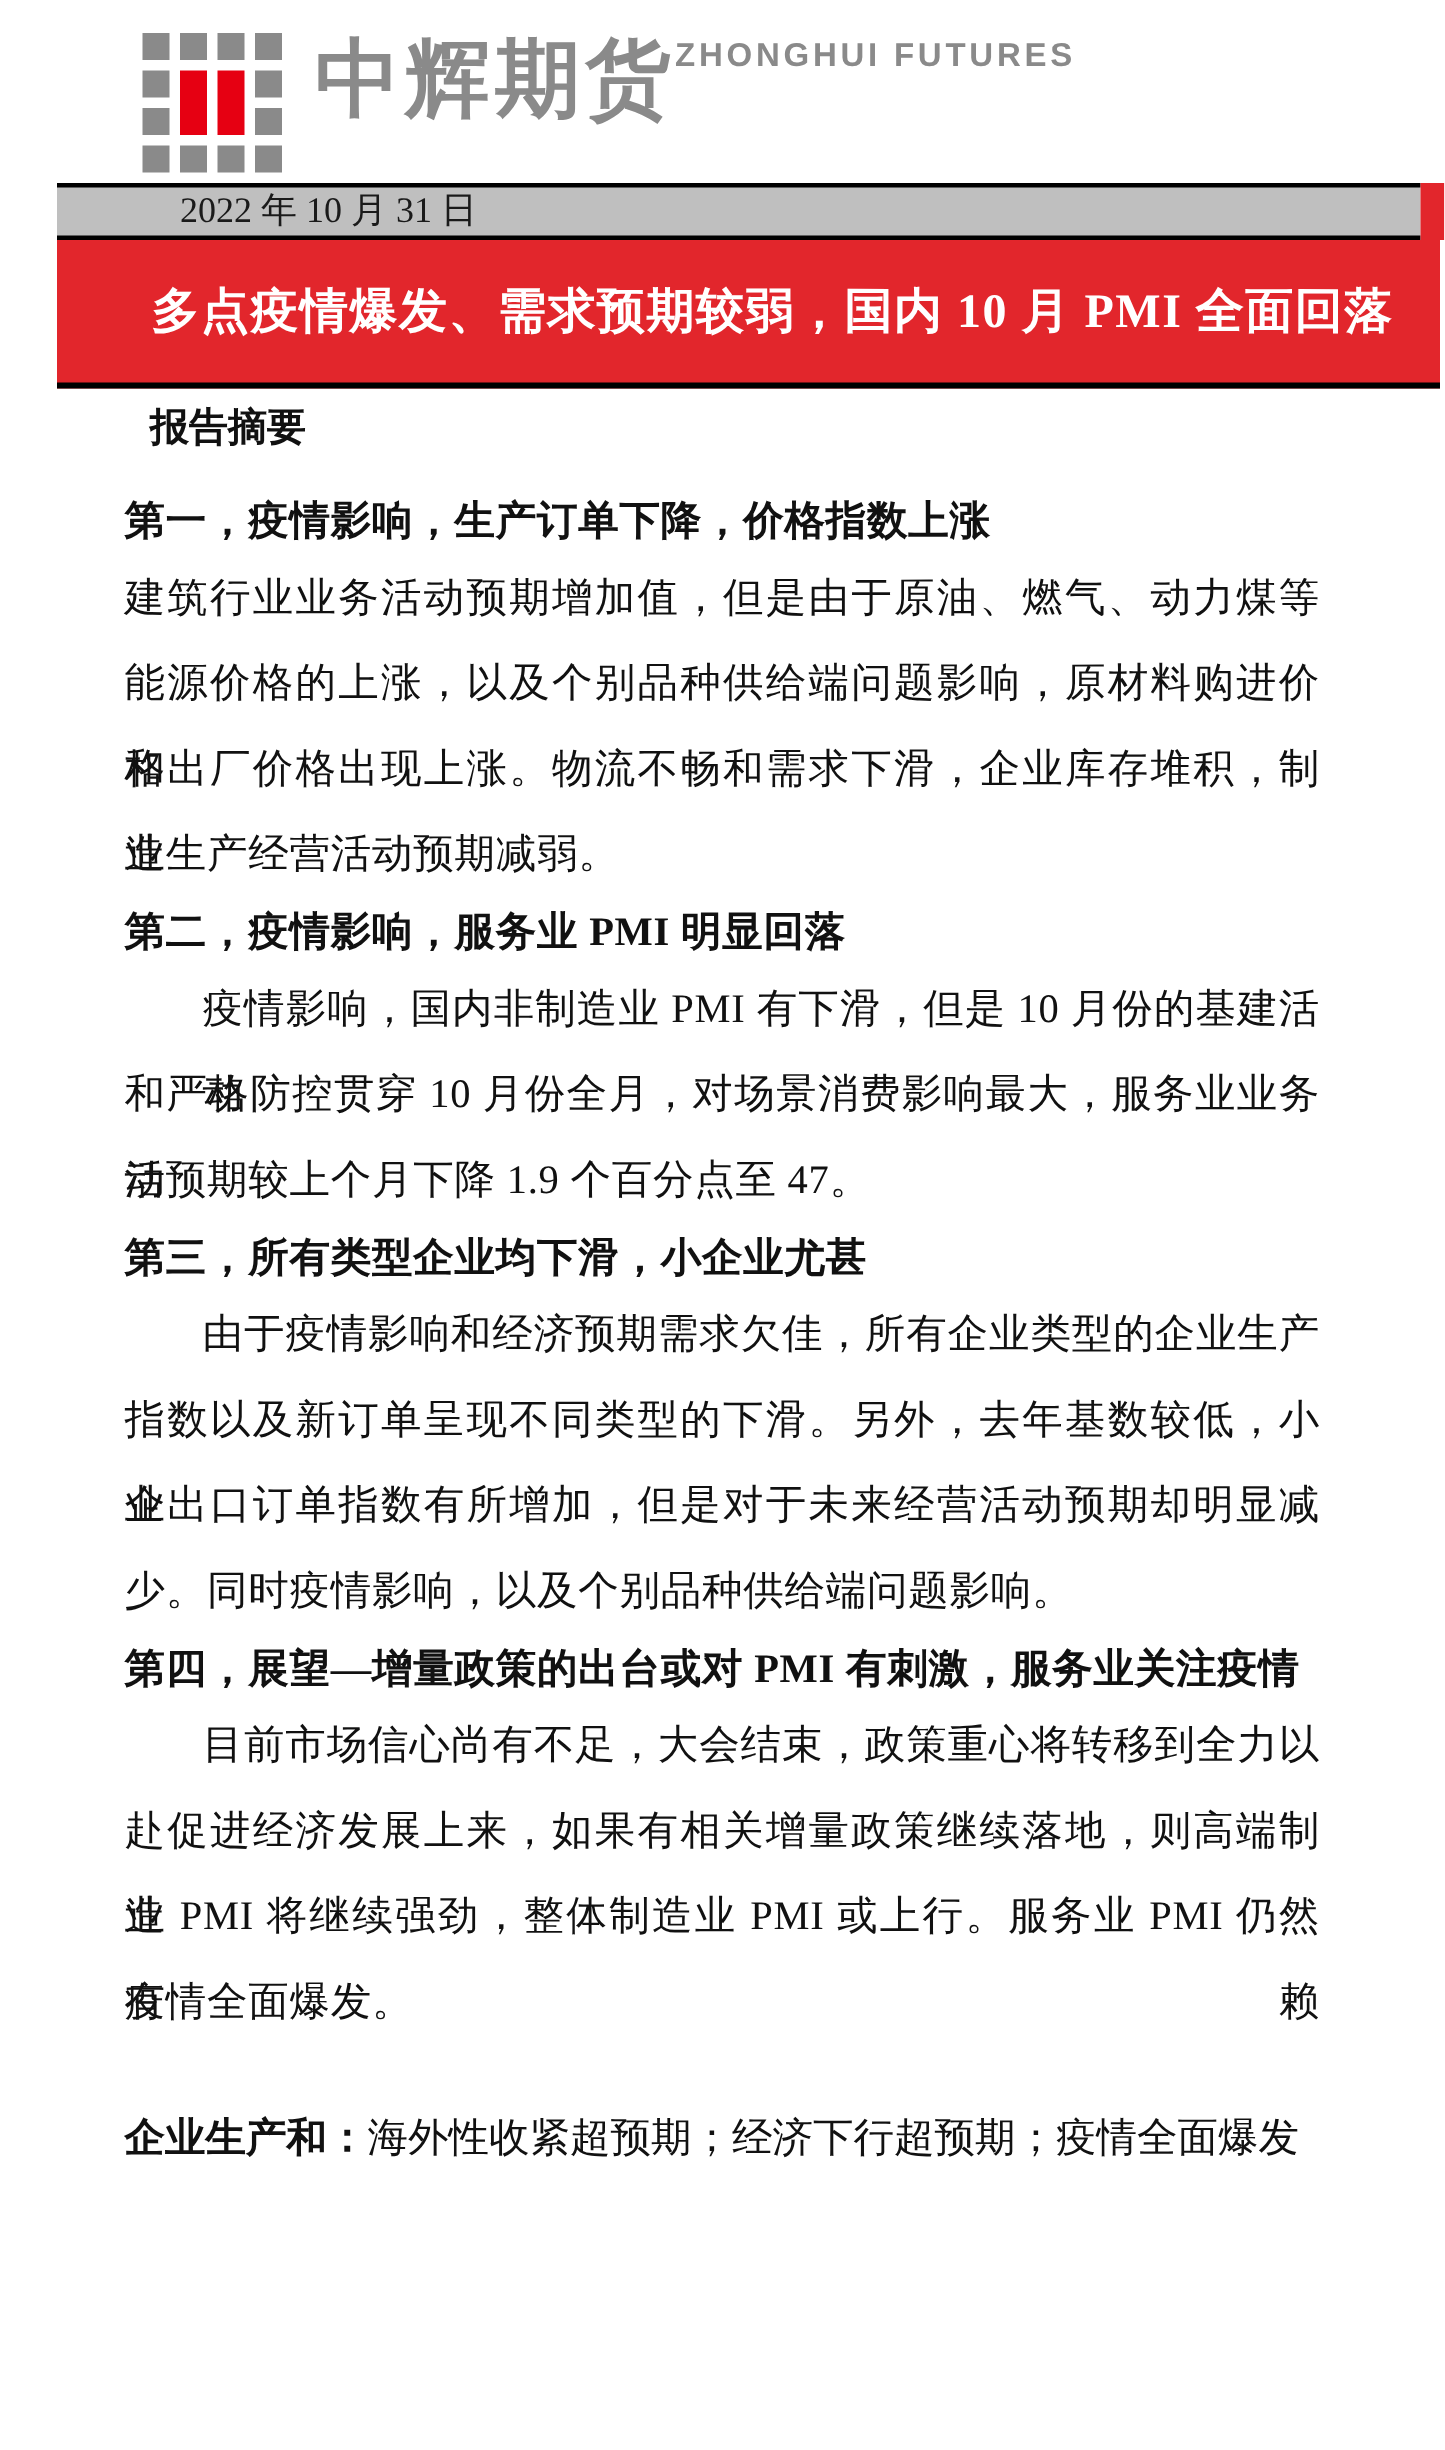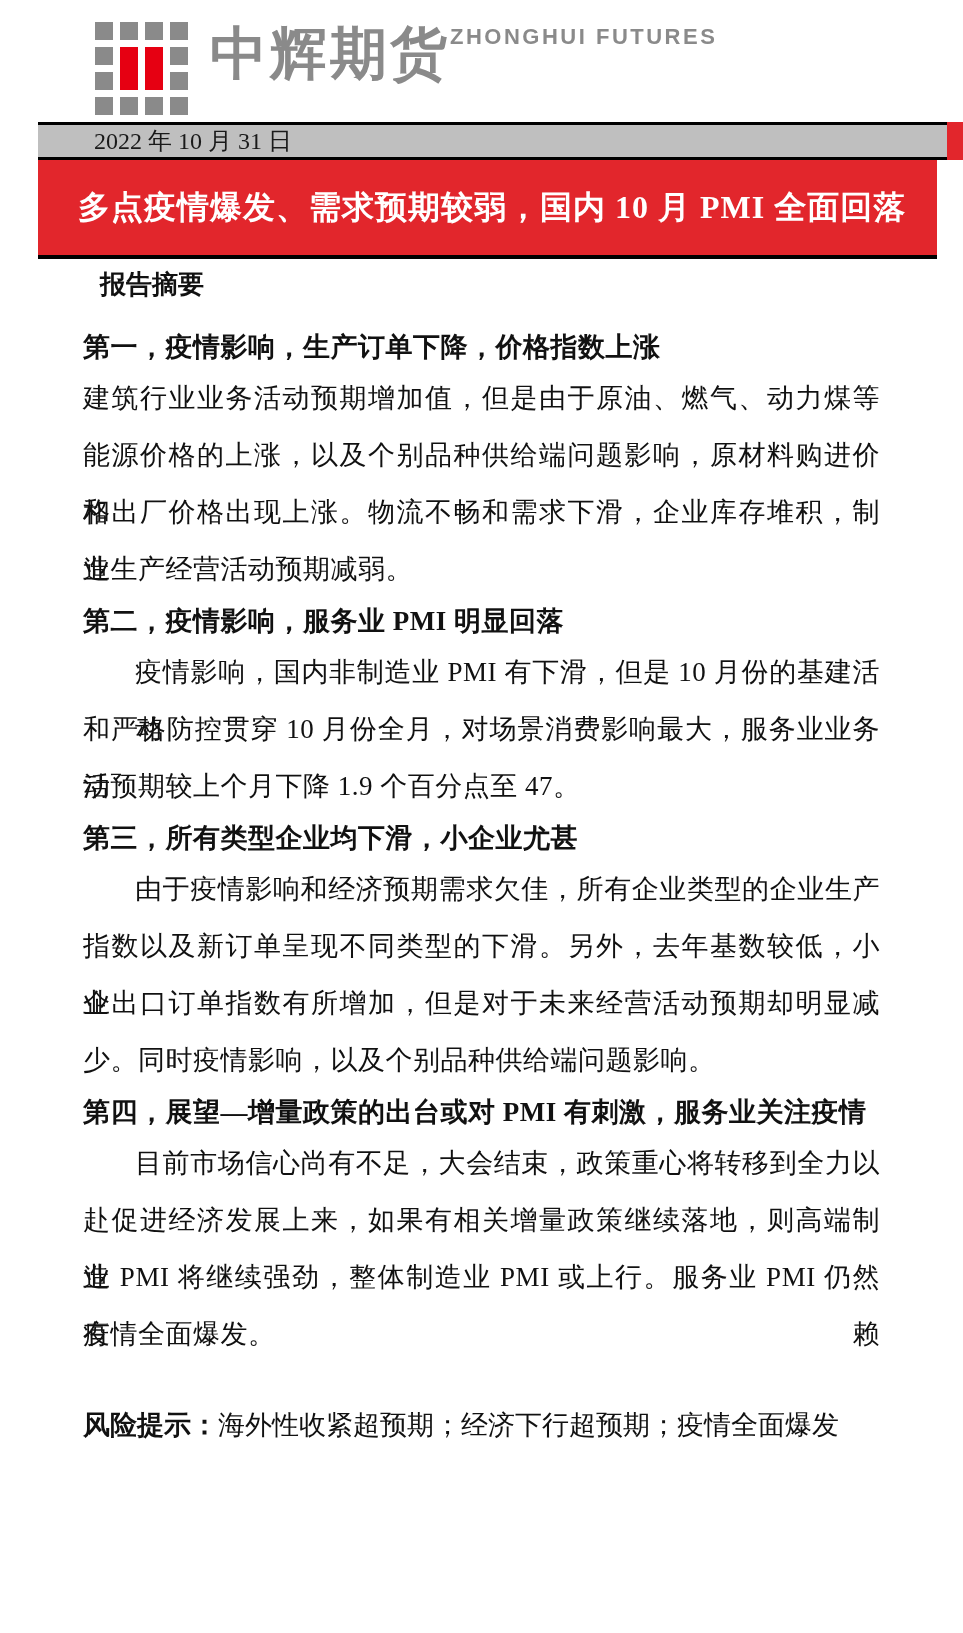--- a/index.html
+++ b/index.html
@@ -50,39 +50,39 @@
 
   
   .date-bar{
     position:relative;
     margin:4px 16px 0 38px;      
     height:32px;
     background:#bfbfbf;
     border-top:3px solid #000;
     border-bottom:3px solid #000;
     line-height:32px;
-    padding-left:56px;
+    padding-left:82px;
     font-size:24px;
     color:#1a1a1a;
   }
   .date-corner{
     position:absolute;
     right:-16px;top:-3px;bottom:-3px;width:16px;
     background:#e2262c;
   }
 
   
   .banner{
     margin-left:38px;
     width:859px;                  
     height:95px;
     background:#e2262c;
     border-bottom:4px solid #000;
     display:flex;align-items:center;
-    padding-left:40px;
+    padding-left:63px;
     color:#ffffff;
     font-size:32px;font-weight:bold;letter-spacing:1px;
     white-space:nowrap;
   }
 
   
   .summary{
     margin:9px 0 0 100px;
     font-size:26px;font-weight:bold;line-height:34px;
   }
@@ -175,16 +175,16 @@
 
     <div class="sec-head">第四，展望—增量政策的出台或对 PMI 有刺激，服务业关注疫情</div>
     <div class="line fill indent">目前市场信心尚有不足，大会结束，政策重心将转移到全力以</div>
     <div class="line fill">赴促进经济发展上来，如果有相关增量政策继续落地，则高端制造</div>
     <div class="line fill">业 PMI 将继续强劲，整体制造业 PMI 或上行。服务业 PMI 仍然有赖</div>
     <div class="line">疫情全面爆发。</div>
 
   </div>
 
   <div class="risk">
-    <b>风险提示：</b><span>海外性收紧超预期；经济下行超预期；疫情全面爆发</span>
+    <b>企业生产和：</b><span>海外性收紧超预期；经济下行超预期；疫情全面爆发</span>
   </div>
 
 </div>
 
 </body></html>

